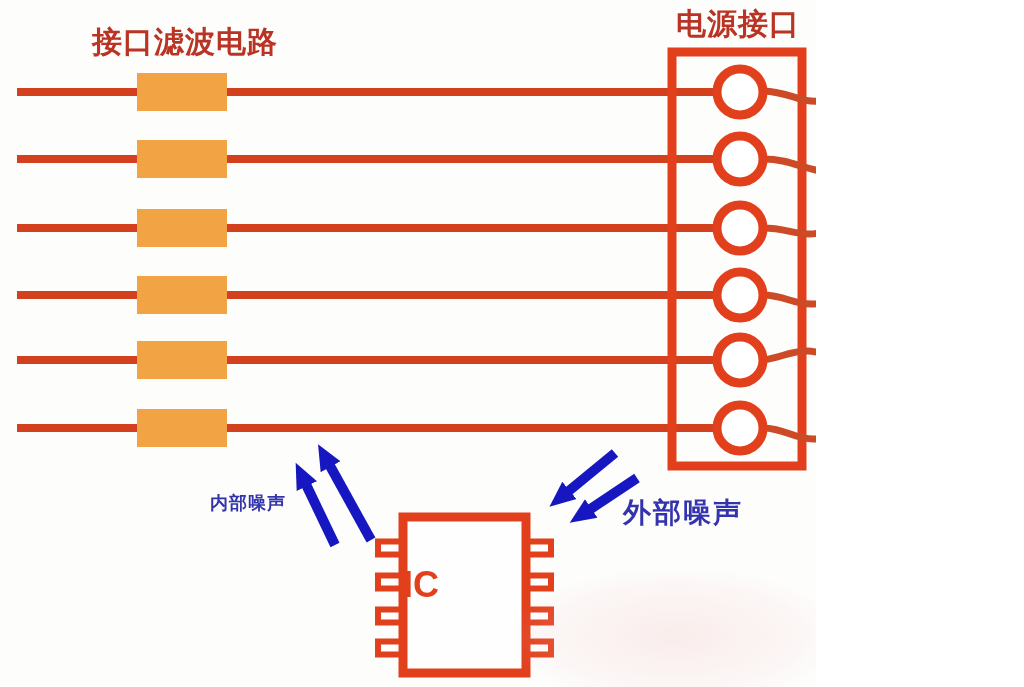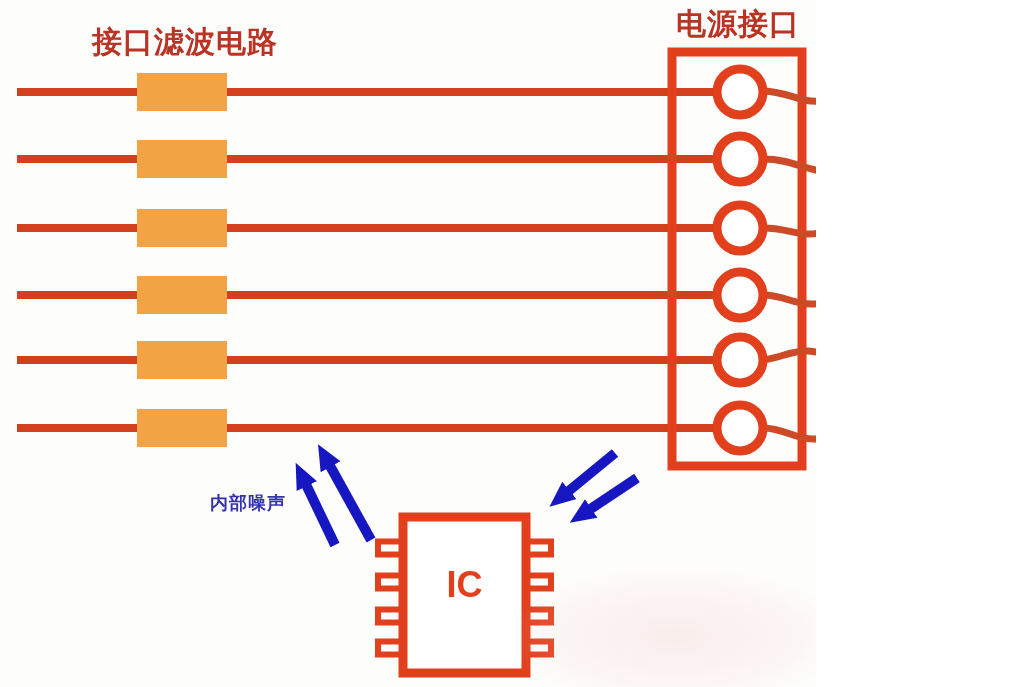--- a/index.html
+++ b/index.html
@@ -33,21 +33,21 @@
   .ic-pin{fill:var(--ic-red);}
   .ic-pin-slot{fill:#ffffff;}
 
   .label{position:absolute;font-weight:bold;white-space:nowrap;line-height:1;}
   .label-red{color:var(--label-red);}
   .label-blue{color:var(--noise-text-blue);}
   #filter-title{left:92px;top:27px;font-size:30px;letter-spacing:1px;}
   #power-label{left:676px;top:9px;font-size:30px;letter-spacing:1px;font-family:Liberation Serif, serif;}
   #internal-label{left:166px;top:494px;font-size:18px;letter-spacing:1px;margin-left:44px;}
   #external-label{left:623px;top:499px;font-size:28px;letter-spacing:2px;}
-  #ic-label{left:403px;top:567px;width:123px;text-align:center;font-size:36px;color:var(--ic-red);}
+  #ic-label{left:403px;top:567px;width:123px;font-size:36px;color:var(--ic-red);}
 
   .smudge{
     position:absolute;right:-20px;bottom:-14px;width:320px;height:130px;
     background:radial-gradient(ellipse at center, rgba(242,198,198,0.30) 0%, rgba(242,198,198,0.12) 55%, rgba(242,198,198,0) 75%);
     pointer-events:none;
   }
 </style>
 </head>
 <body>
 
@@ -120,16 +120,17 @@
       <rect class="ic-pin" x="523" y="638.5" width="31" height="19"></rect>
       <rect class="ic-pin-slot" x="523" y="644.5" width="25" height="7"></rect>
     </g>
 
     <rect class="ic-body" x="403" y="517" width="123" height="156"></rect>
   </svg>
 
   <div class="label label-red" id="filter-title">接口滤波电路</div>
   <div class="label label-red" id="power-label">电源接口</div>
   <div class="label label-blue" id="internal-label">内部噪声</div>
+  <div class="label label-blue" id="external-label">外部噪声</div>
   <div class="label" id="ic-label">IC</div>
 
   <div class="smudge"></div>
 </div>
 
 </body></html>

